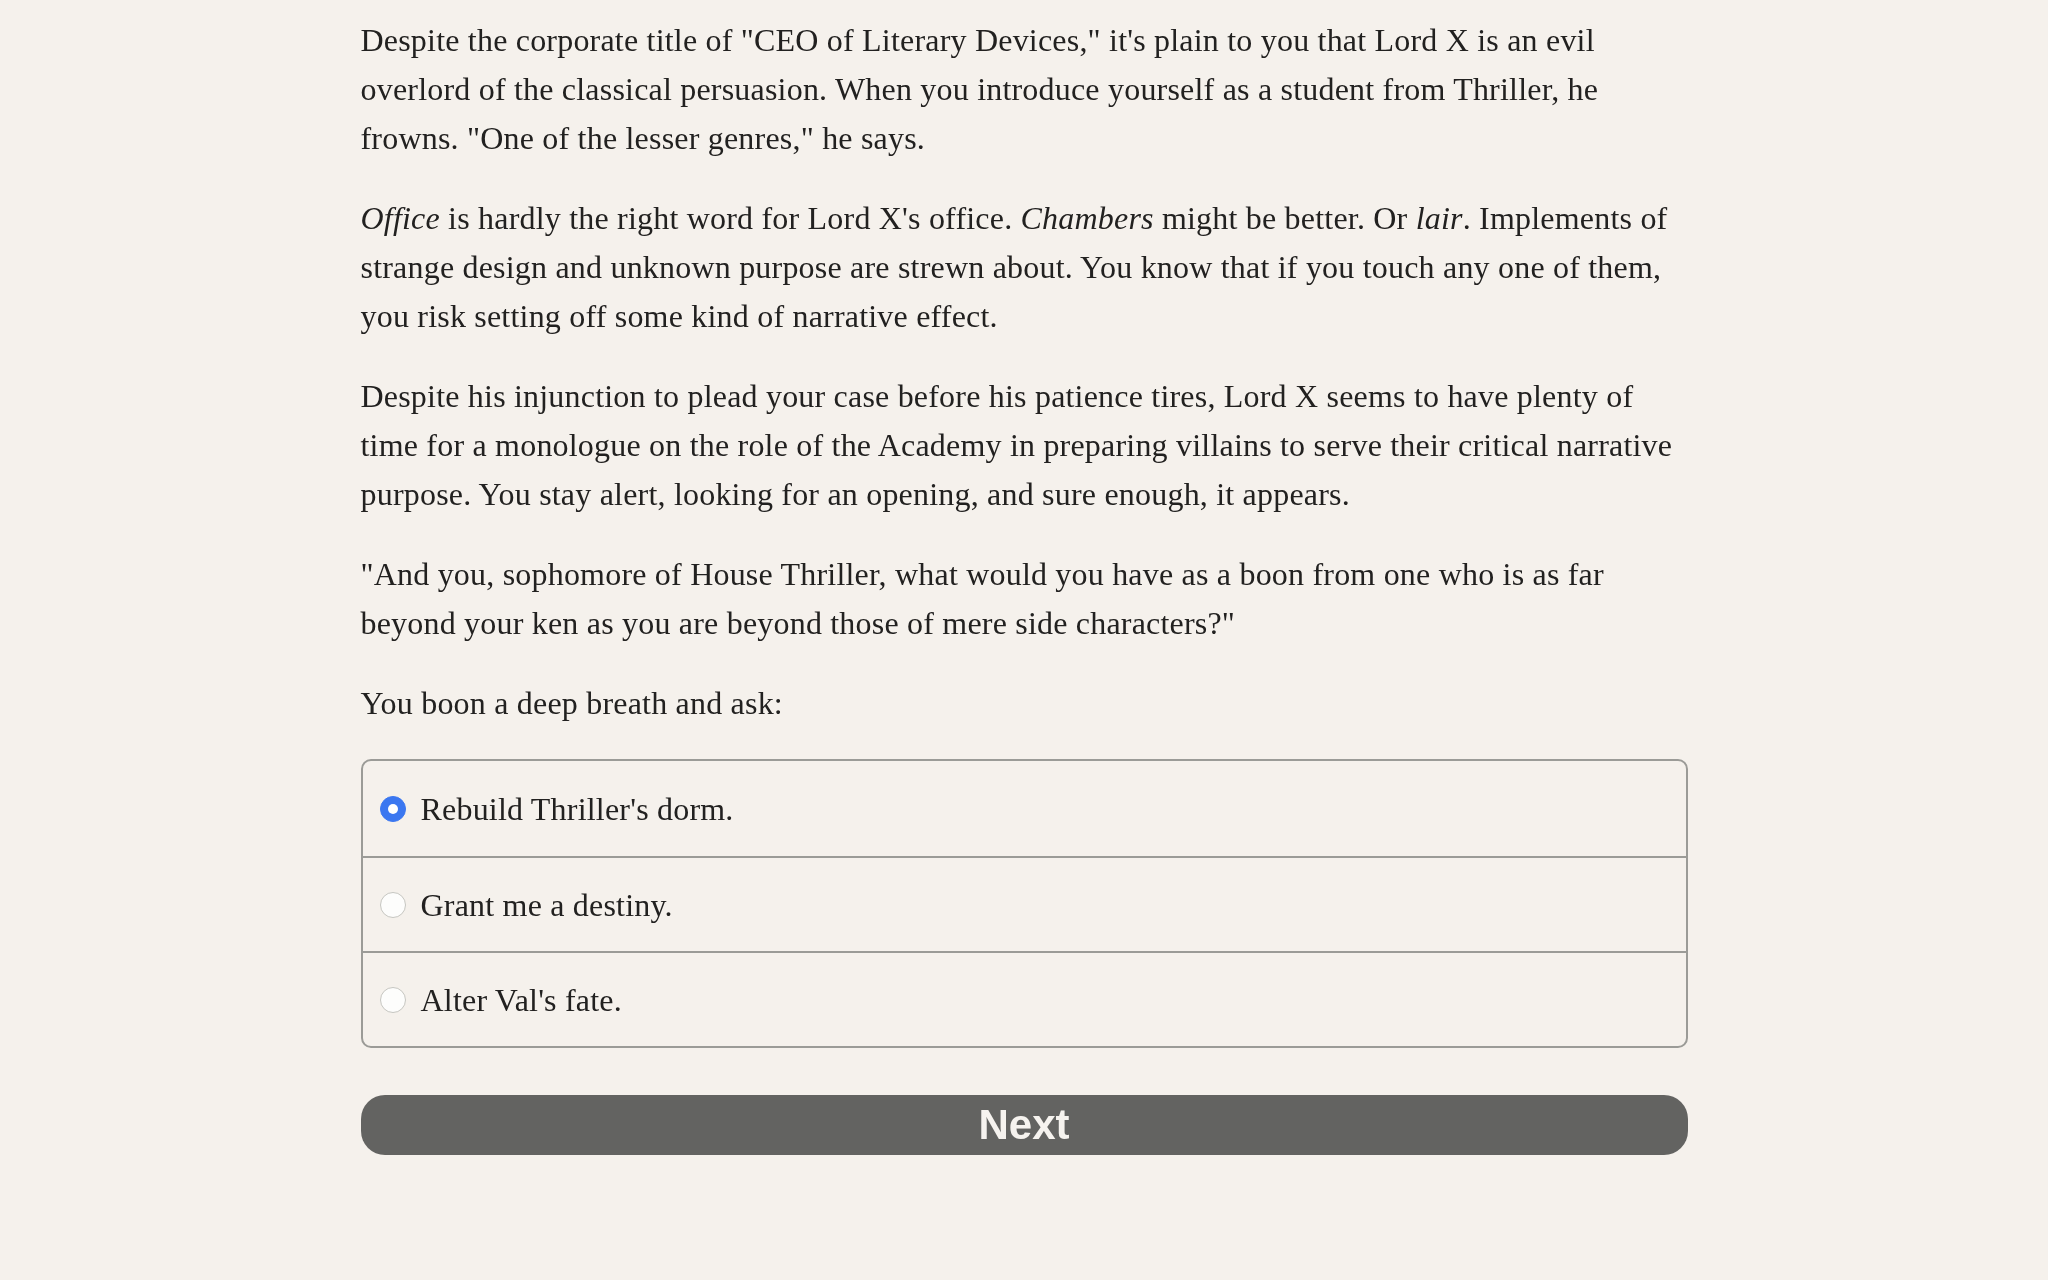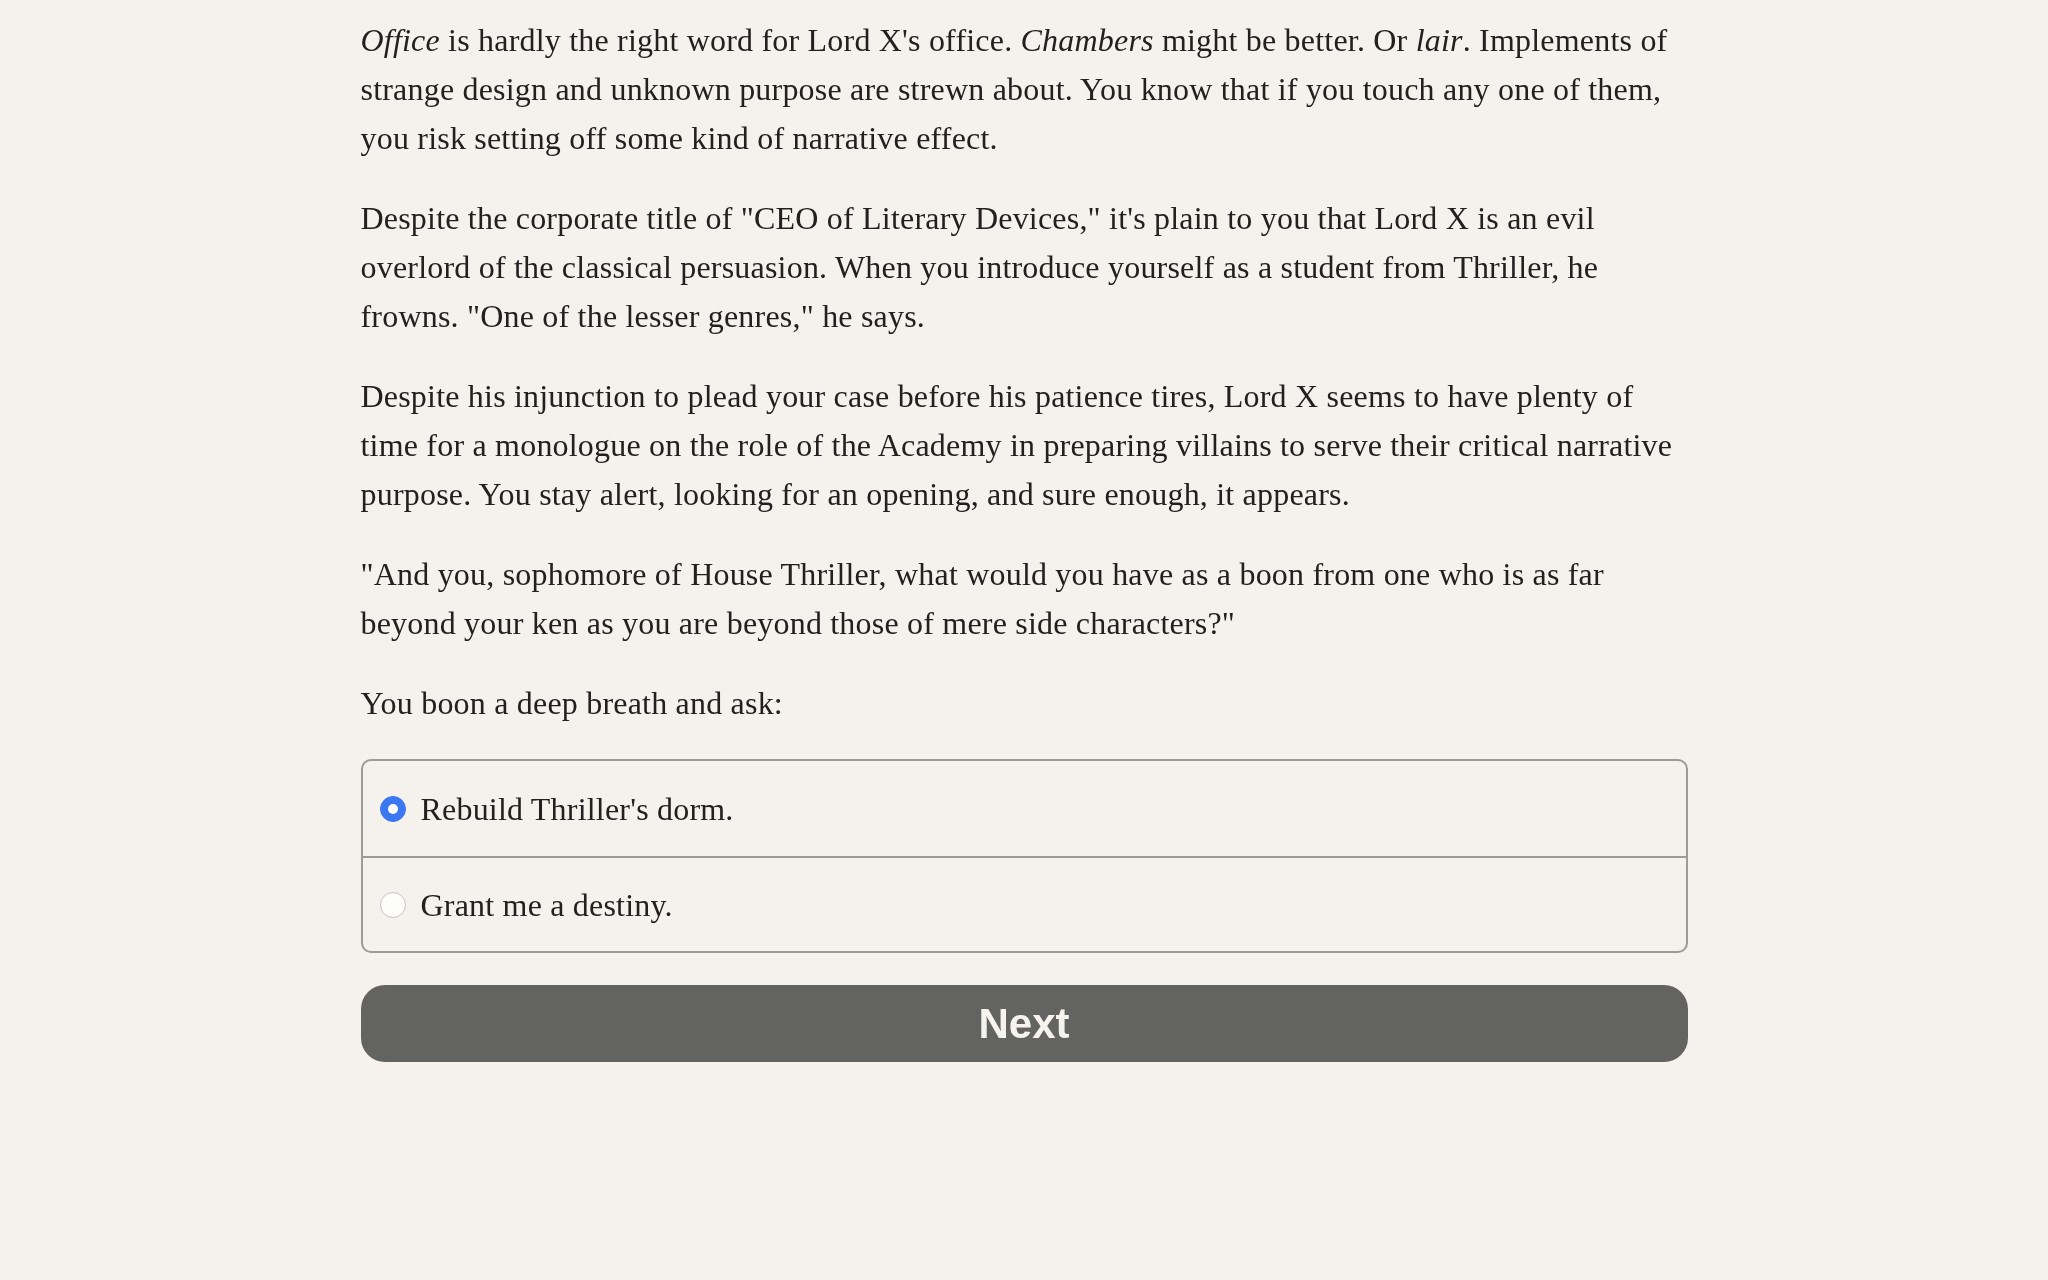--- a/index.html
+++ b/index.html
@@ -63,51 +63,55 @@
   .radio.selected .dot { display: block; }
   .choice-label {
     font-size: 32px;
     line-height: 40px;
     letter-spacing: 0.2px;
   }
   
   .next {
     display: block;
     width: 100%;
-    height: 77px;
-    margin-top: 32px;
+    height: 60px;
+    margin-top: 47px;
     border: none;
     border-radius: 24px;
     background: var(--btn, #636361);
     color: var(--btn-text, #f6f3ef);
     font-family: "Liberation Sans", "DejaVu Sans", sans-serif;
     font-weight: bold;
     font-size: 42px;
     cursor: pointer;
   }
 </style>
 </head>
 <body style="--bg: #f5f1ec; --text: #222120; --accent: #3b77f0; --btn: #636361; --btn-text: #f6f3ef; --border: #9b9b97;">
 
 <div class="content">
   <section id="story">
+      <p><span>Despite the corporate title of "CEO of Literary Devices," it's plain to you that Lord X is an evil overlord of the classical persuasion. When you introduce yourself as a student from Thriller, he frowns. "One of the lesser genres," he says.</span></p>
       <p><em>Office</em><span> is hardly the right word for Lord X's office. </span><em>Chambers</em><span> might be better. Or </span><em>lair</em><span>. Implements of strange design and unknown purpose are strewn about. You know that if you touch any one of them, you risk setting off some kind of narrative effect.</span></p>
-      <p><span>Despite the corporate title of "CEO of Literary Devices," it's plain to you that Lord X is an evil overlord of the classical persuasion. When you introduce yourself as a student from Thriller, he frowns. "One of the lesser genres," he says.</span></p>
       <p><span>Despite his injunction to plead your case before his patience tires, Lord X seems to have plenty of time for a monologue on the role of the Academy in preparing villains to serve their critical narrative purpose. You stay alert, looking for an opening, and sure enough, it appears.</span></p>
       <p><span>"And you, sophomore of House Thriller, what would you have as a boon from one who is as far beyond your ken as you are beyond those of mere side characters?"</span></p>
       <p><span>You boon a deep breath and ask:</span></p>
     </section>
 
   <div class="choices" id="choices">
       <label class="choice-row">
         <span class="radio selected">
           <span class="dot"></span>
         </span>
         <span class="choice-label">Rebuild Thriller's dorm.</span>
       </label>
       <label class="choice-row">
         <span class="radio"></span>
         <span class="choice-label">Grant me a destiny.</span>
       </label>
+      <label class="choice-row">
+        <span class="radio"></span>
+        <span class="choice-label">Alter Val's fate.</span>
+      </label>
     </div>
 
   <button class="next">Next</button>
 </div>
 
 </body></html>

